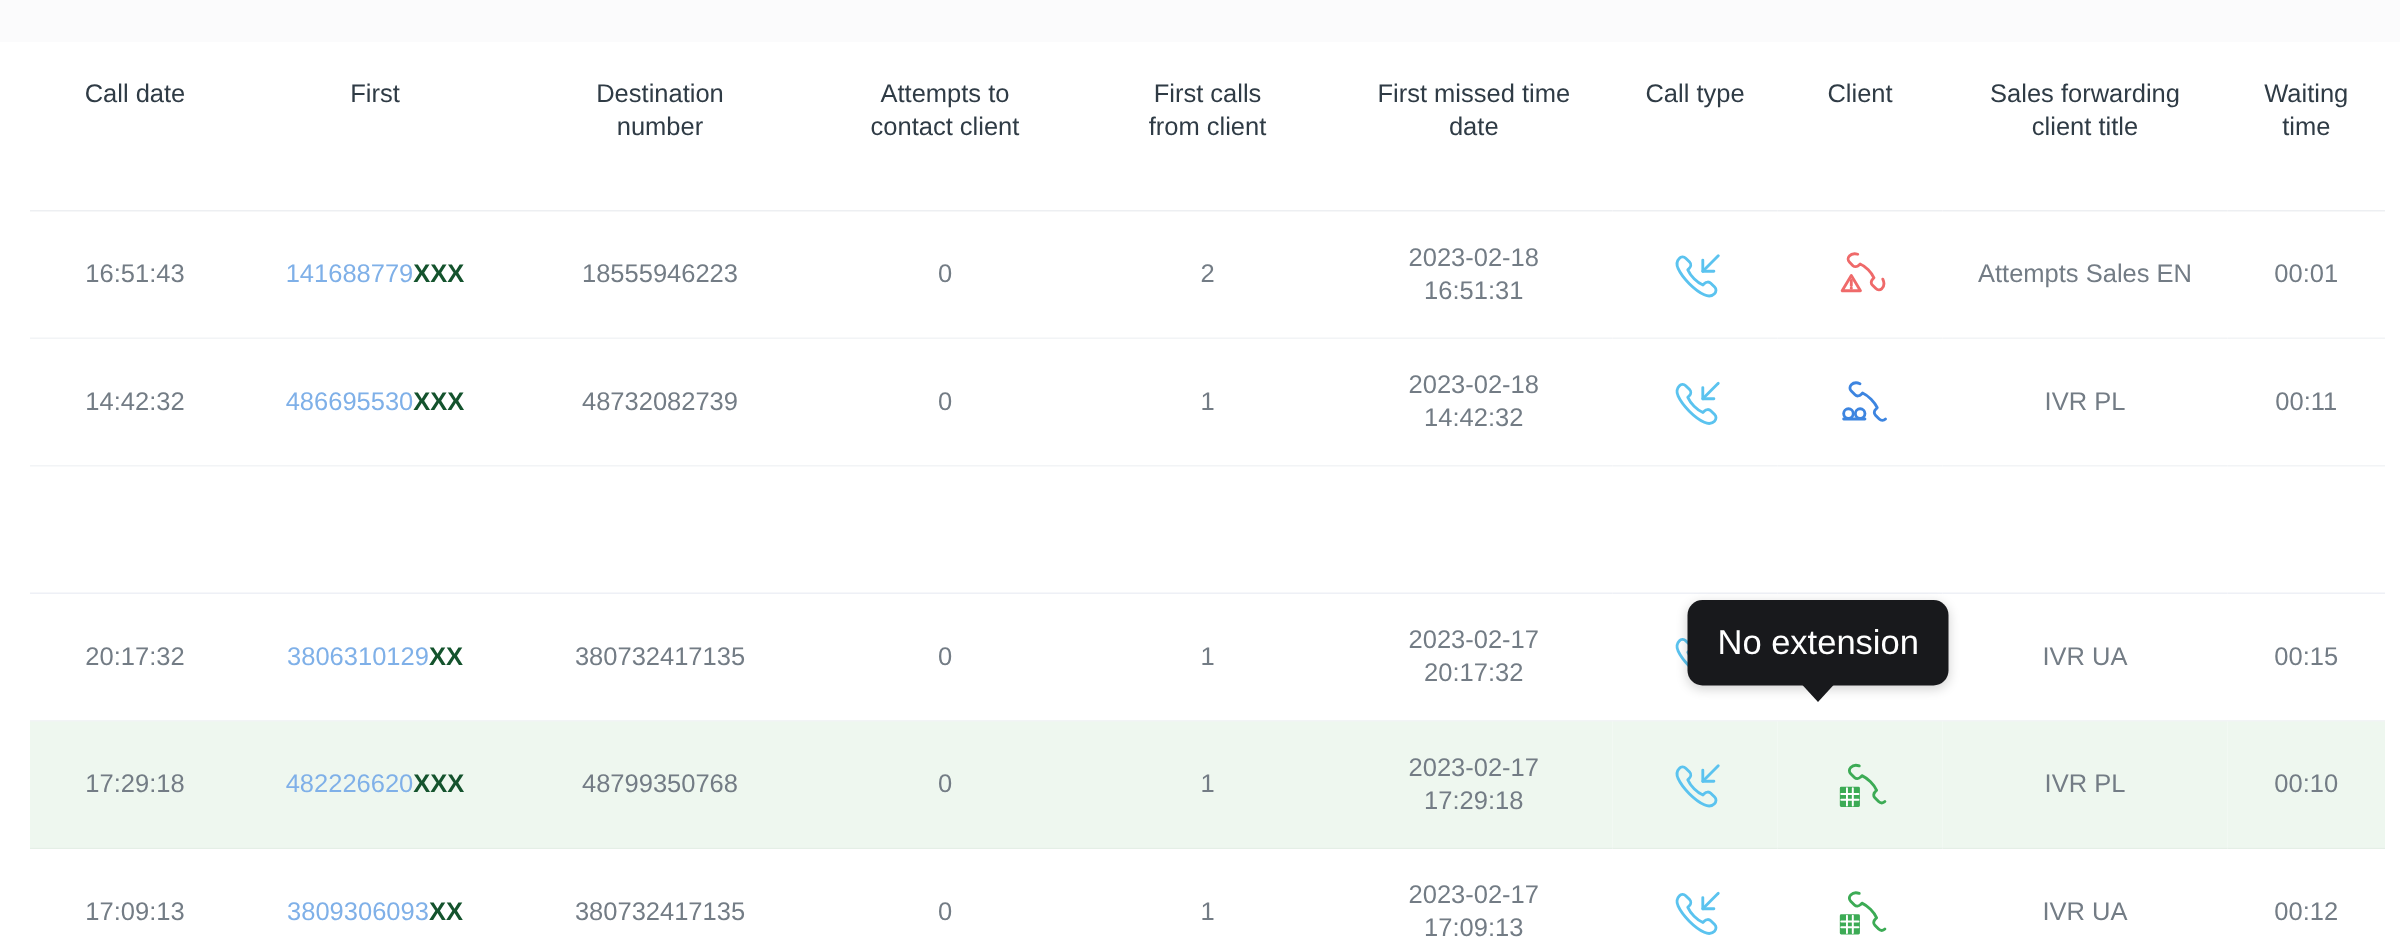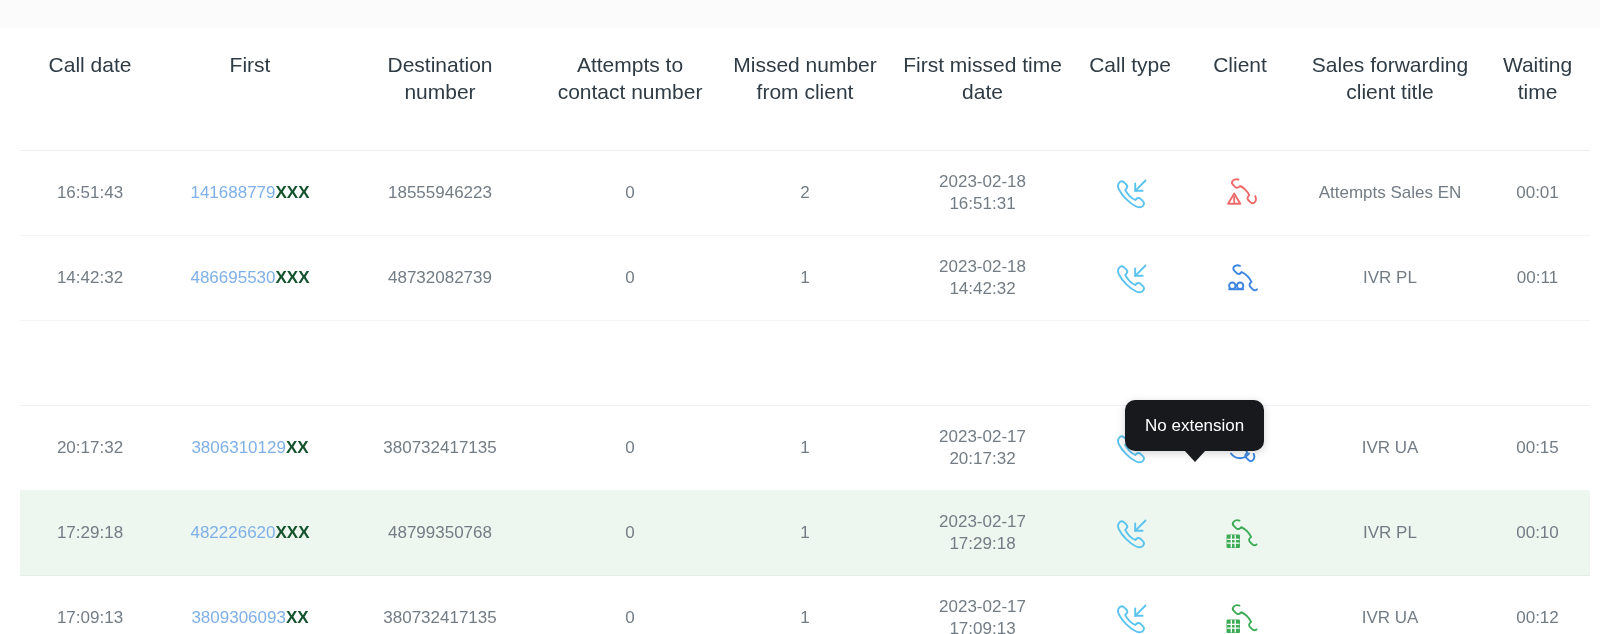--- a/index.html
+++ b/index.html
@@ -26,21 +26,21 @@
     left: 0; top: 28px;
     width: 1600px;
   }
   table.calls {
     width: 1560px;
     margin: 0 20px;
     border-collapse: collapse;
     table-layout: fixed;
   }
   table.calls th {
-    font-size: 21px;
+    font-size: 17px;
     font-weight: 400;
     color: #2f3b45;
     text-align: center;
     vertical-align: top;
     padding: 24px 6px 44px 6px;
     line-height: 1.28;
     border-bottom: 1px solid #edeff2;
   }
   table.calls td {
     font-size: 17px;
@@ -87,21 +87,21 @@
   col.c-scheme     { width: 190px; }
   col.c-waiting    { width: 105px; }
 
   
   .tooltip {
     position: absolute;
     left: 1125px;
     top: 400px;
     background: #18191c;
     color: #ffffff;
-    font-size: 17px;
+    font-size: 23px;
     line-height: 1;
     padding: 17px 20px;
     border-radius: 10px;
     white-space: nowrap;
     box-shadow: 0 2px 8px rgba(0,0,0,0.18);
     z-index: 30;
   }
   .tooltip .tip-arrow {
     position: absolute;
     left: 50%;
@@ -139,24 +139,24 @@
         </th>
         <th>
           <span>First</span>
         </th>
         <th>
           <span>Destination</span><br>
           <span>number</span>
         </th>
         <th>
           <span>Attempts to</span><br>
-          <span>contact number</span>
-        </th>
-        <th>
-          <span>Missed number</span><br>
+          <span>contact client</span>
+        </th>
+        <th>
+          <span>First calls</span><br>
           <span>from client</span>
         </th>
         <th>
           <span>First missed time</span><br>
           <span>date</span>
         </th>
         <th>
           <span>Call type</span>
         </th>
         <th>

